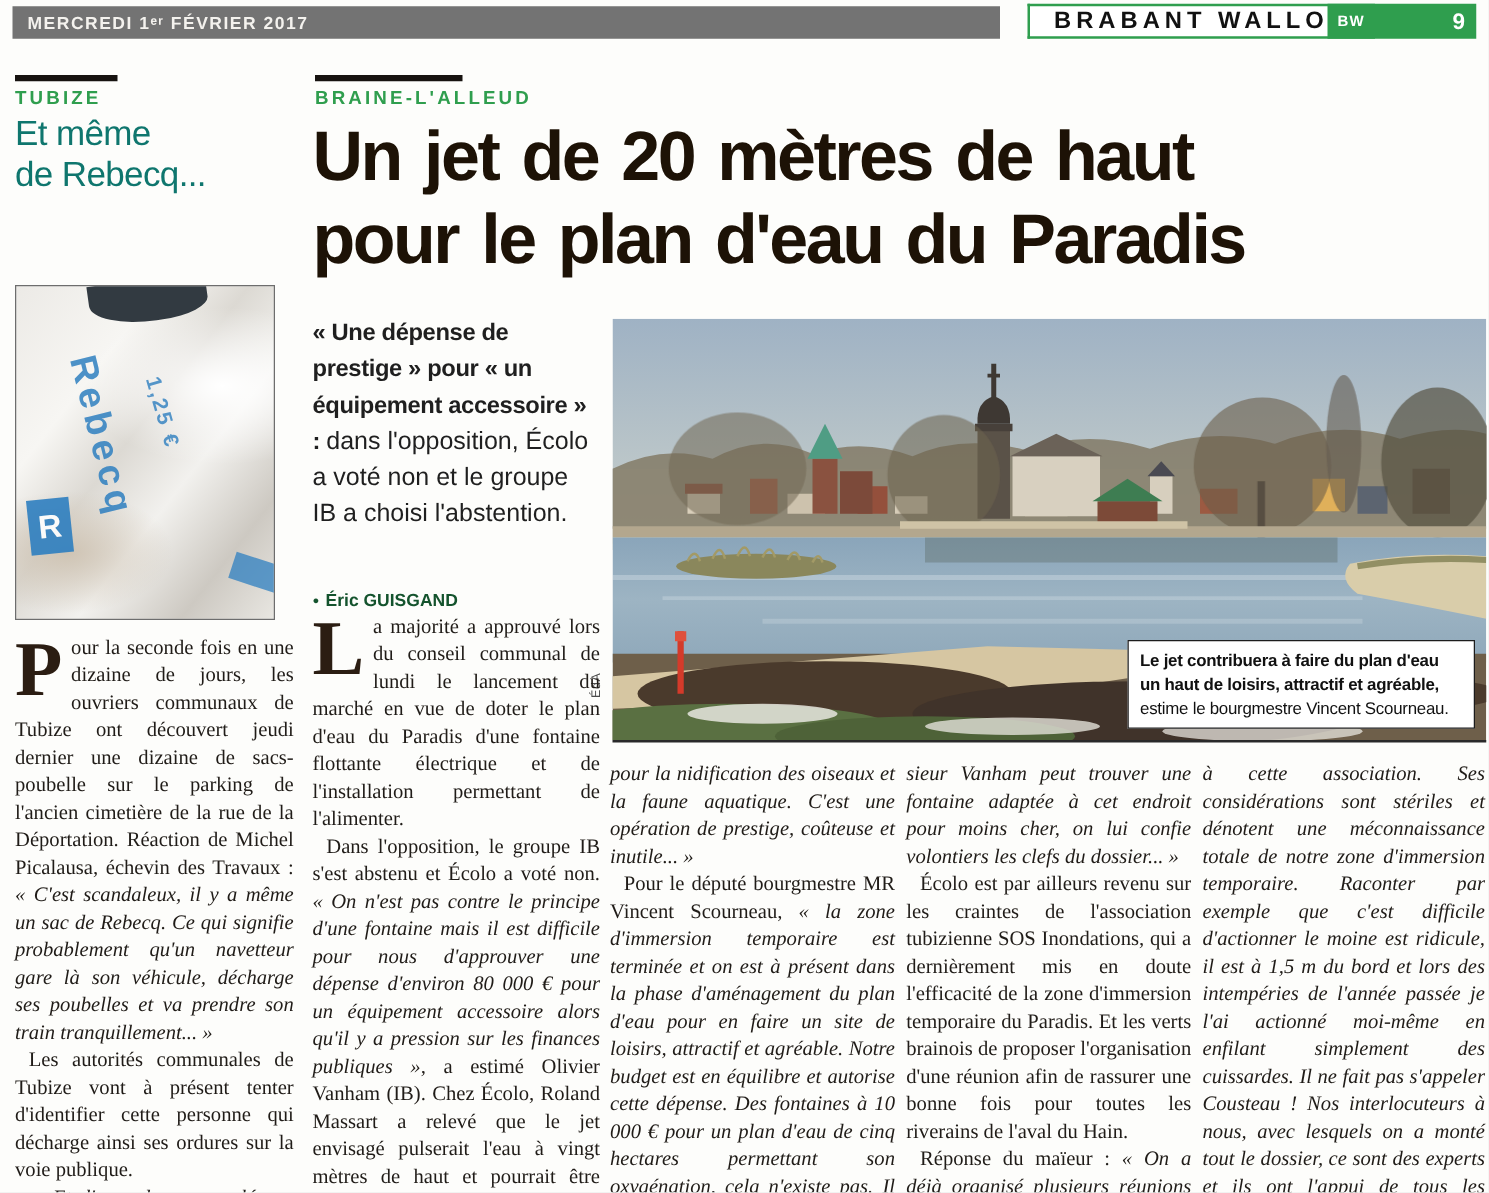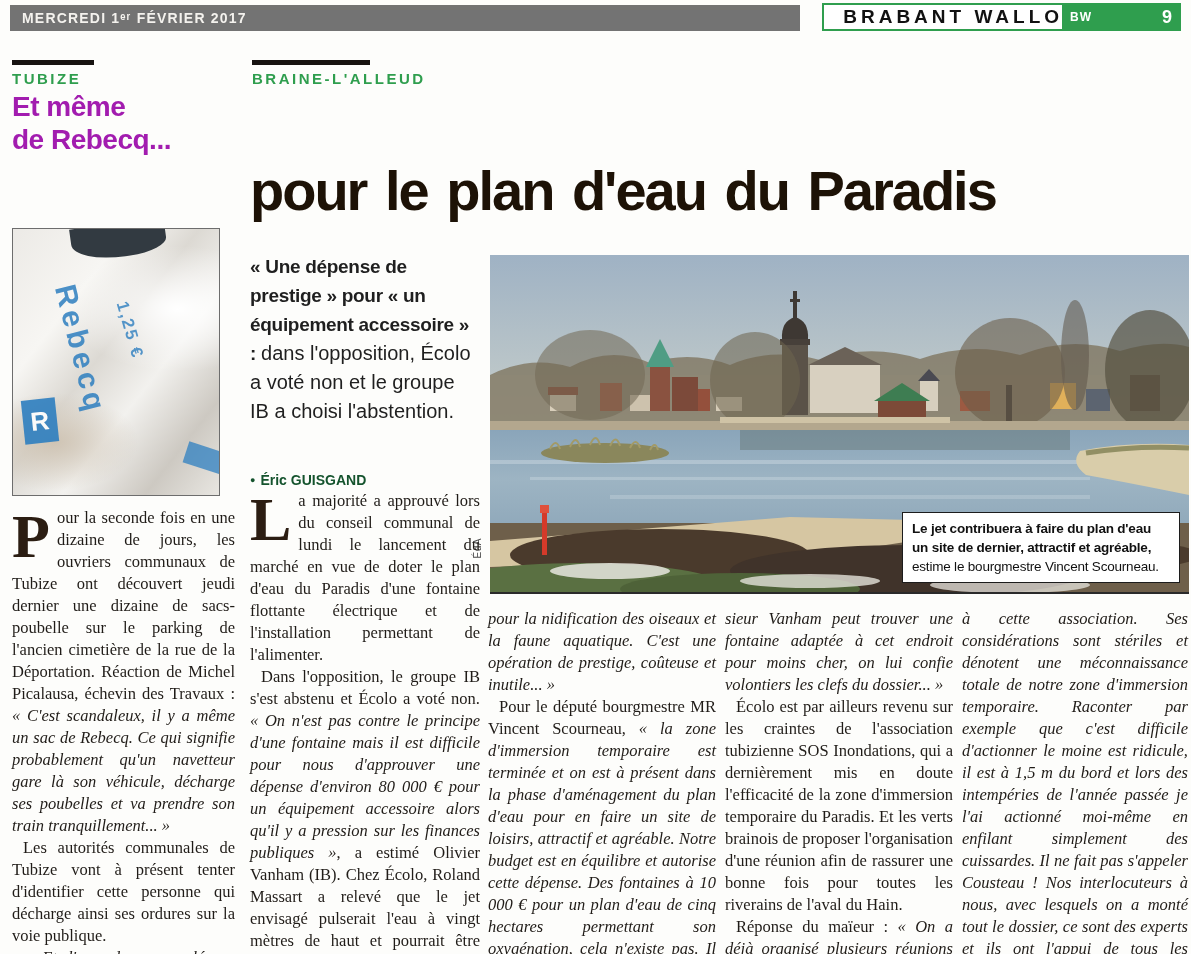--- a/index.html
+++ b/index.html
@@ -18,21 +18,21 @@
           box-sizing:border-box;color:#fff;padding-left:15px;}
   .bw-code{position:absolute;left:8px;top:7px;font-size:12px;font-weight:bold;letter-spacing:1px;}
   .bw-page{position:absolute;right:9px;top:4px;font-size:18px;font-weight:bold;}
 
   
   .black-bar{position:absolute;height:5px;background:#171310;}
   .kicker{position:absolute;color:#2f9e4e;font-size:15px;font-weight:bold;letter-spacing:2.5px;}
 
   
   .t-headline{position:absolute;left:12px;top:90px;width:230px;
-              font-size:28px;line-height:33px;font-weight:bold;letter-spacing:-0.5px;color:#a21caf;}
+              font-size:28px;line-height:33px;font-weight:normal;letter-spacing:-0.5px;color:#0f766e;}
   .bag-photo{position:absolute;left:12px;top:228px;width:208px;height:268px;
              border:1px solid #6d6d6d;box-sizing:border-box;overflow:hidden;
              background:
                radial-gradient(ellipse 120px 70px at 20% 80%, #cfc4b4 0%, rgba(0,0,0,0) 70%),
                radial-gradient(ellipse 160px 90px at 80% 30%, #ffffff 0%, rgba(255,255,255,0) 70%),
                linear-gradient(128deg,#eceae6 0%,#f7f6f3 28%,#dcd9d3 45%,#f2f1ee 62%,#cdc9c2 82%,#e8e6e1 100%);}
   .bag-photo::before{content:"";position:absolute;left:28%;top:-6px;width:46%;height:34px;
              background:#323a41;transform:rotate(-8deg);border-radius:0 0 40% 55%;}
   .bag-print-large{position:absolute;left:68px;top:52px;transform:rotate(76deg);transform-origin:left top;
              color:#2e7fc0;font-size:30px;font-weight:bold;letter-spacing:4px;opacity:.85;}
@@ -108,20 +108,21 @@
   </div>
 
   <div class="bodycol t-body">
     <p><span class="dropcap">P</span><span><span class="run normal">our la seconde fois en une dizaine de jours, les ouvriers communaux de Tubize ont découvert jeudi dernier une dizaine de sacs-poubelle sur le parking de l'ancien cimetière de la rue de la Déportation. Réaction de Michel Picalausa, échevin des Travaux : </span><span class="run italic">« C'est scandaleux, il y a même un sac de Rebecq. Ce qui signifie probablement qu'un navetteur gare là son véhicule, décharge ses poubelles et va prendre son train tranquillement... »</span></span></p>
     <p><span><span class="run normal">Les autorités communales de Tubize vont à présent tenter d'identifier cette personne qui décharge ainsi ses ordures sur la voie publique.</span></span></p>
     <p><span><span class="run italic">« Et l'amende sera salée »</span><span class="run normal">, annonce l'échevin. ■</span></span></p>
   </div>
 
   <div class="black-bar" style="left:252px;top:60px;width:118px;"></div>
   <div class="kicker" style="left:252px;top:70px;">BRAINE-L'ALLEUD</div>
+  <div class="m-headline m-line1">Un jet de 20 mètres de haut</div>
   <div class="m-headline m-line2">pour le plan d'eau du Paradis</div>
 
   <div class="standfirst"><span><span class="run bold">« Une dépense de prestige » pour « un équipement accessoire » : </span><span class="run normal">dans l'opposition, Écolo a voté non et le groupe IB a choisi l'abstention.</span></span></div>
 
   <div class="byline">
     <span class="dot">●</span><span>Éric GUISGAND</span>
   </div>
 
   <div class="photo">
     <svg width="699" height="337" viewBox="0 0 699 337">
@@ -214,21 +215,21 @@
         <ellipse cx="90" cy="330" rx="140" ry="22" fill="#5a7042"></ellipse>
         <ellipse cx="250" cy="334" rx="120" ry="16" fill="#4e6238"></ellipse>
         <ellipse cx="120" cy="316" rx="60" ry="8" fill="#e8e6df" opacity="0.85"></ellipse>
         <ellipse cx="320" cy="326" rx="70" ry="7" fill="#e4e2da" opacity="0.8"></ellipse>
         <ellipse cx="520" cy="330" rx="80" ry="8" fill="#e8e6df" opacity="0.75"></ellipse>
         <ellipse cx="620" cy="300" rx="90" ry="14" fill="#473729" opacity="0.9"></ellipse>
       </g>
       <rect x="52" y="250" width="5" height="50" fill="#d43a2a"></rect>
       <rect x="50" y="250" width="9" height="8" fill="#e0503c"></rect>
     </svg>
-    <div class="caption"><span><span class="run bold">Le jet contribuera à faire du plan d'eau un site de dernier, attractif et agréable, </span><span class="run normal">estime le bourgmestre Vincent Scourneau.</span></span></div>
+    <div class="caption"><span><span class="run bold">Le jet contribuera à faire du plan d'eau un haut de loisirs, attractif et agréable, </span><span class="run normal">estime le bourgmestre Vincent Scourneau.</span></span></div>
   </div>
   <div class="credit">ÉdA</div>
 
   <div class="bodycol col1">
     <p><span class="dropcap">L</span><span><span class="run normal">a majorité a approuvé lors du conseil communal de lundi le lancement du marché en vue de doter le plan d'eau du Paradis d'une fontaine flottante électrique et de l'installation permettant de l'alimenter.</span></span></p>
     <p><span><span class="run normal">Dans l'opposition, le groupe IB s'est abstenu et Écolo a voté non. </span><span class="run italic">« On n'est pas contre le principe d'une fontaine mais il est difficile pour nous d'approuver une dépense d'environ 80 000 € pour un équipement accessoire alors qu'il y a pression sur les finances publiques »</span><span class="run normal">, a estimé Olivier Vanham (IB). Chez Écolo, Roland Massart a relevé que le jet envisagé pulserait l'eau à vingt mètres de haut et pourrait être illuminé par des faisceaux multicolores. </span></span></p>
   </div>
   <div class="bodycol col2">
     <p><span><span class="run italic">pour la nidification des oiseaux et la faune aquatique. C'est une opération de prestige, coûteuse et inutile... »</span></span></p>
     <p><span><span class="run normal">Pour le député bourgmestre MR Vincent Scourneau, </span><span class="run italic">« la zone d'immersion temporaire est terminée et on est à présent dans la phase d'aménagement du plan d'eau pour en faire un site de loisirs, attractif et agréable. Notre budget est en équilibre et autorise cette dépense. Des fontaines à 10 000 € pour un plan d'eau de cinq hectares permettant son oxygénation, cela n'existe pas. Il faut mettre la fontaine et sa puissance à l'échelle de l'endroit où elle sera installée. Le montant estimé est donc acceptable. Si Mon-</span></span></p>

